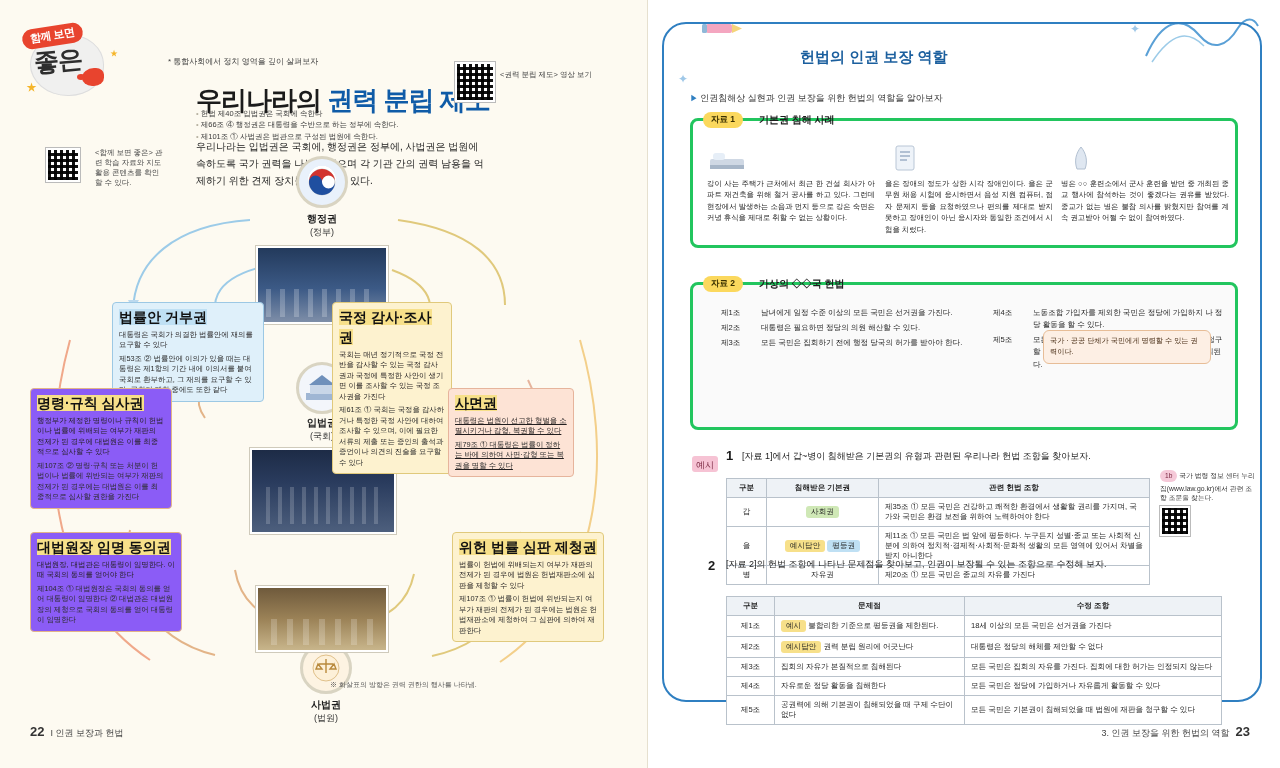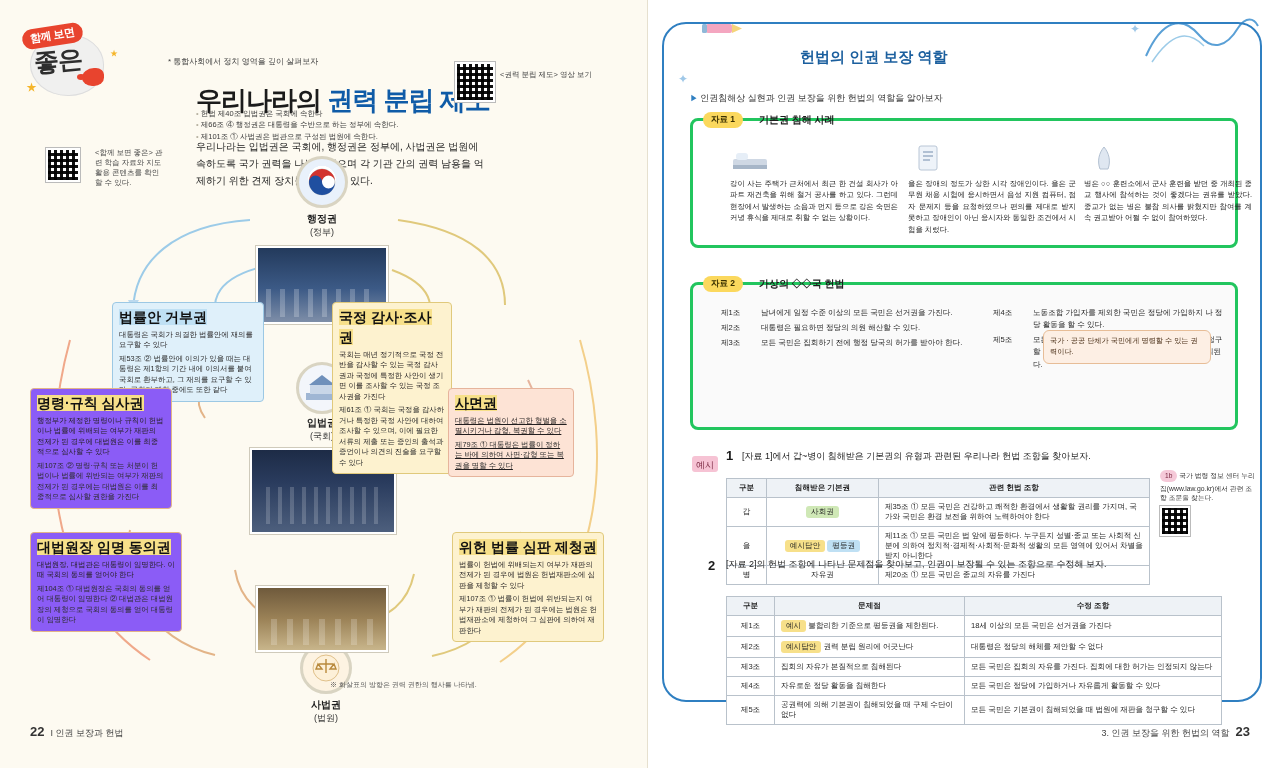--- a/index.html
+++ b/index.html
@@ -181,21 +181,21 @@
   }
   .data-tag {
     position:absolute; left:10px; top:-9px;
     background:#fbd85d; color:#3a3000; font-size:8.5px; font-weight:bold;
     padding:2px 8px; border-radius:9px;
   }
   .data-head { position:absolute; left:66px; top:-8px; font-size:10px; font-weight:bold; color:#1c1c1c; }
 
   .case-col {
     position:absolute; top:22px; width:168px; font-size:7.4px; line-height:1.55;
-    color:#222; text-align:justify;margin-left:23px;
+    color:#222; text-align:justify;
   }
   .case-icon { display:block; height:32px; margin-bottom:3px; }
 
   .const-table {
     position:absolute; font-size:7.6px; line-height:1.6; color:#1f1f1f;
   }
   .const-table .row { display:flex; margin-bottom:3px; }
   .const-table .art { width:40px; flex:none; }
   .const-table .txt { flex:1; }
   .box-callout {

